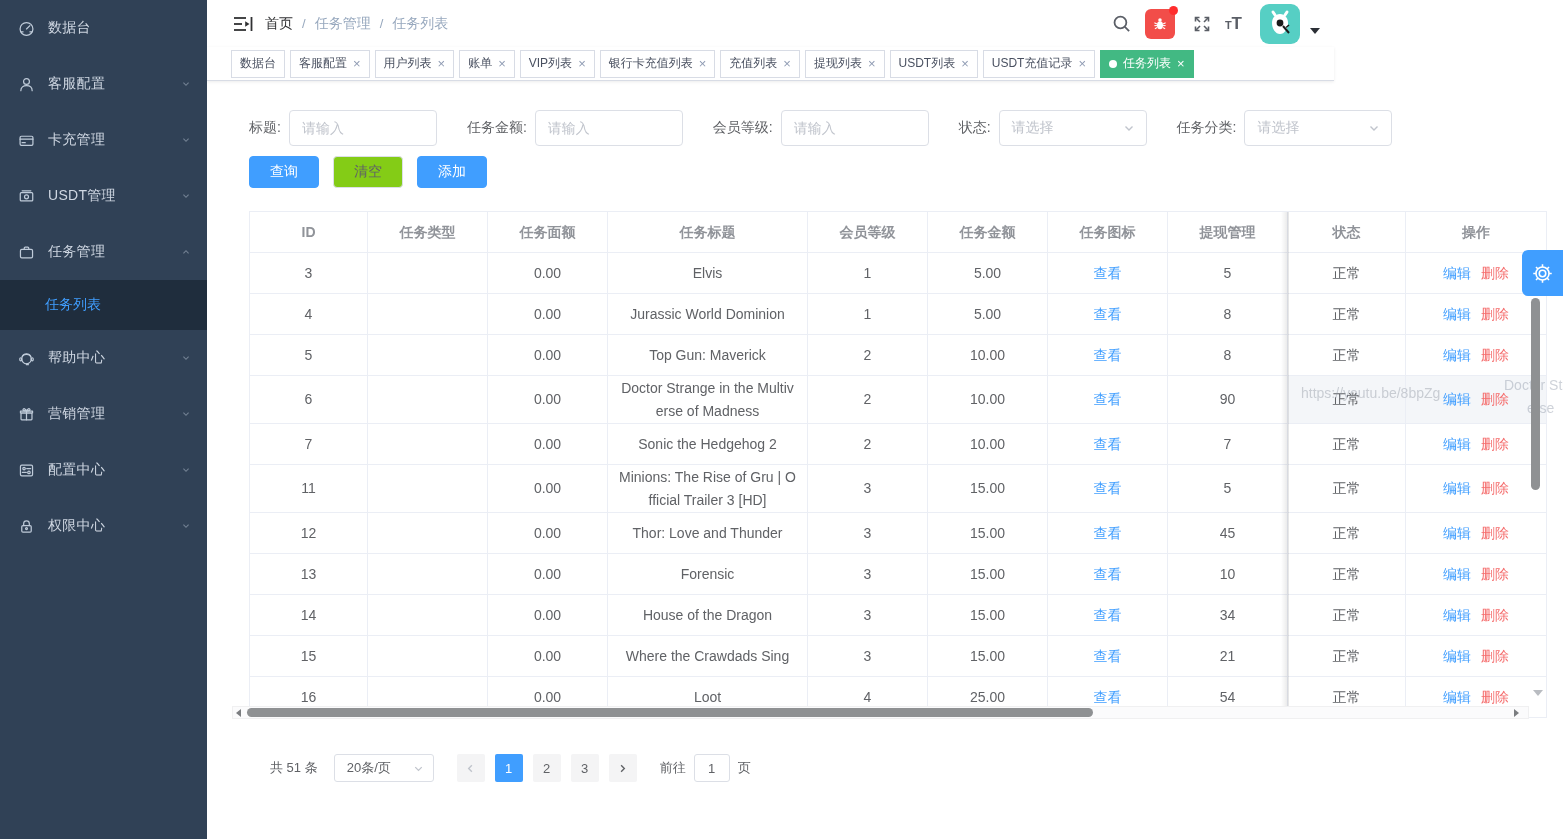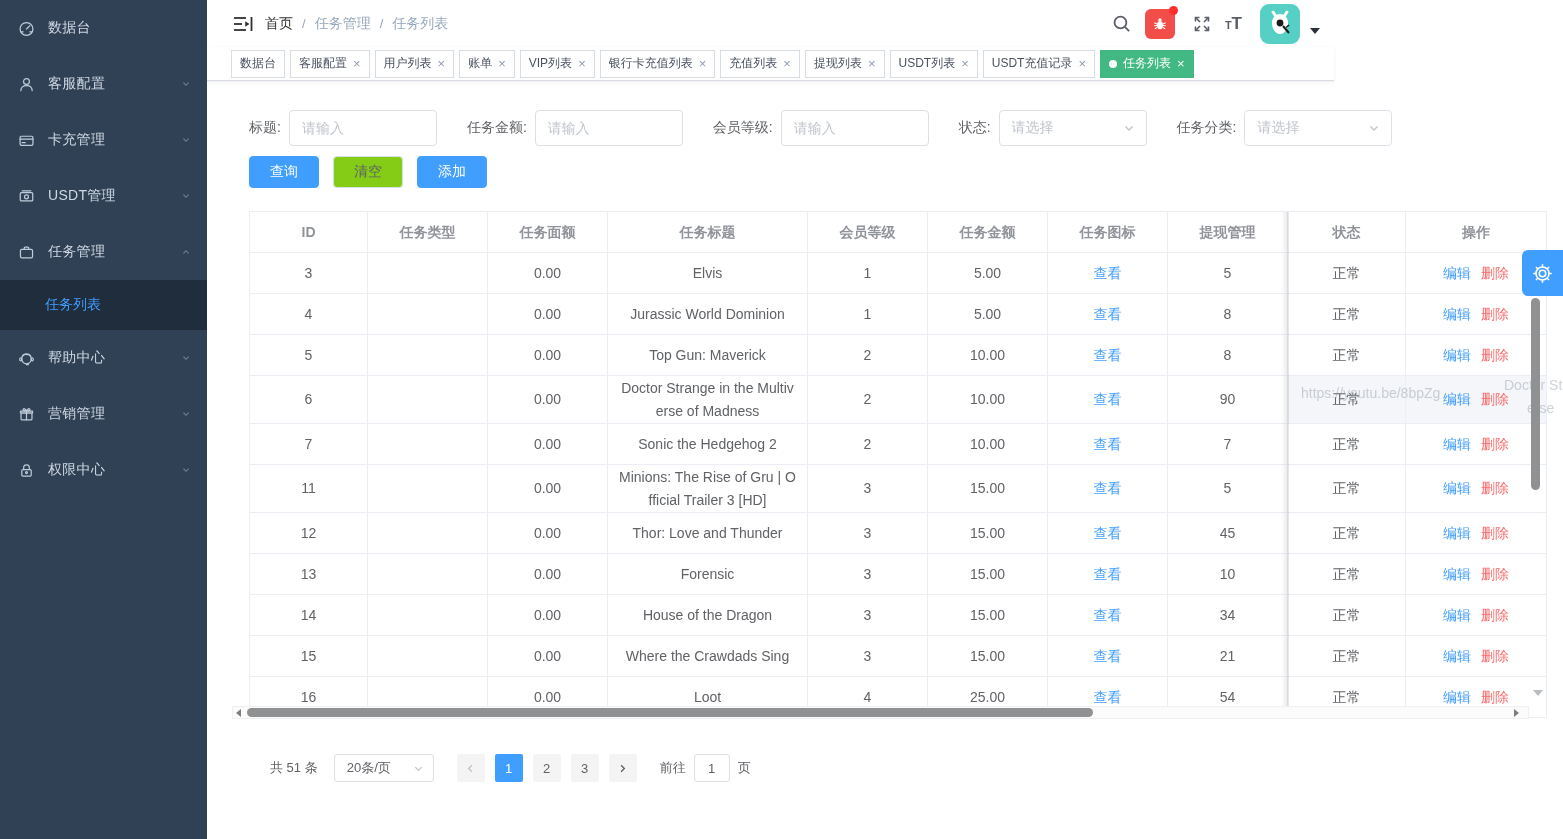--- a/index.html
+++ b/index.html
@@ -191,20 +191,37 @@
       <div class="side-item">
         <span class="ic">
           <svg viewBox="0 0 18 18" fill="none" stroke="#bfcbd9" stroke-width="1.3" stroke-linecap="round" stroke-linejoin="round">
             <rect x="3.2" y="7.4" width="11.6" height="7.2" rx="0.8"></rect>
             <rect x="2.6" y="5.4" width="12.8" height="2"></rect>
             <path d="M9,5.4 v9.2"></path>
             <path d="M9,5.2 c-1,-2.4 -3.2,-3 -3.7,-1.6 c-0.4,1.2 1.7,1.6 3.7,1.6 c2,0 4.1,-0.4 3.7,-1.6 C12.2,2.2 10,2.8 9,5.2"></path>
           </svg>
         </span>
         <span class="lbl">营销管理</span>
+        <span style="margin-left: auto; display: flex;">
+          <svg class="chev" viewBox="0 0 14 14">
+            <polyline points="4,5.5 7,8.5 10,5.5" fill="none" stroke="#8a97a8" stroke-width="1.3"></polyline>
+          </svg>
+        </span>
+      </div>
+      <div class="side-item">
+        <span class="ic">
+          <svg viewBox="0 0 18 18" fill="none" stroke="#bfcbd9" stroke-width="1.3" stroke-linecap="round" stroke-linejoin="round">
+            <rect x="2.6" y="3.4" width="12.8" height="11.2" rx="1.4"></rect>
+            <circle cx="6.4" cy="7" r="1.3"></circle>
+            <path d="M9.2,7 h4.2"></path>
+            <path d="M4.6,11 h4.2"></path>
+            <circle cx="11.6" cy="11" r="1.3"></circle>
+          </svg>
+        </span>
+        <span class="lbl">配置中心</span>
         <span style="margin-left: auto; display: flex;">
           <svg class="chev" viewBox="0 0 14 14">
             <polyline points="4,5.5 7,8.5 10,5.5" fill="none" stroke="#8a97a8" stroke-width="1.3"></polyline>
           </svg>
         </span>
       </div>
       <div class="side-item">
         <span class="ic">
           <svg viewBox="0 0 18 18" fill="none" stroke="#bfcbd9" stroke-width="1.3" stroke-linecap="round" stroke-linejoin="round">
             <rect x="4" y="8" width="10" height="7" rx="1.2"></rect>

